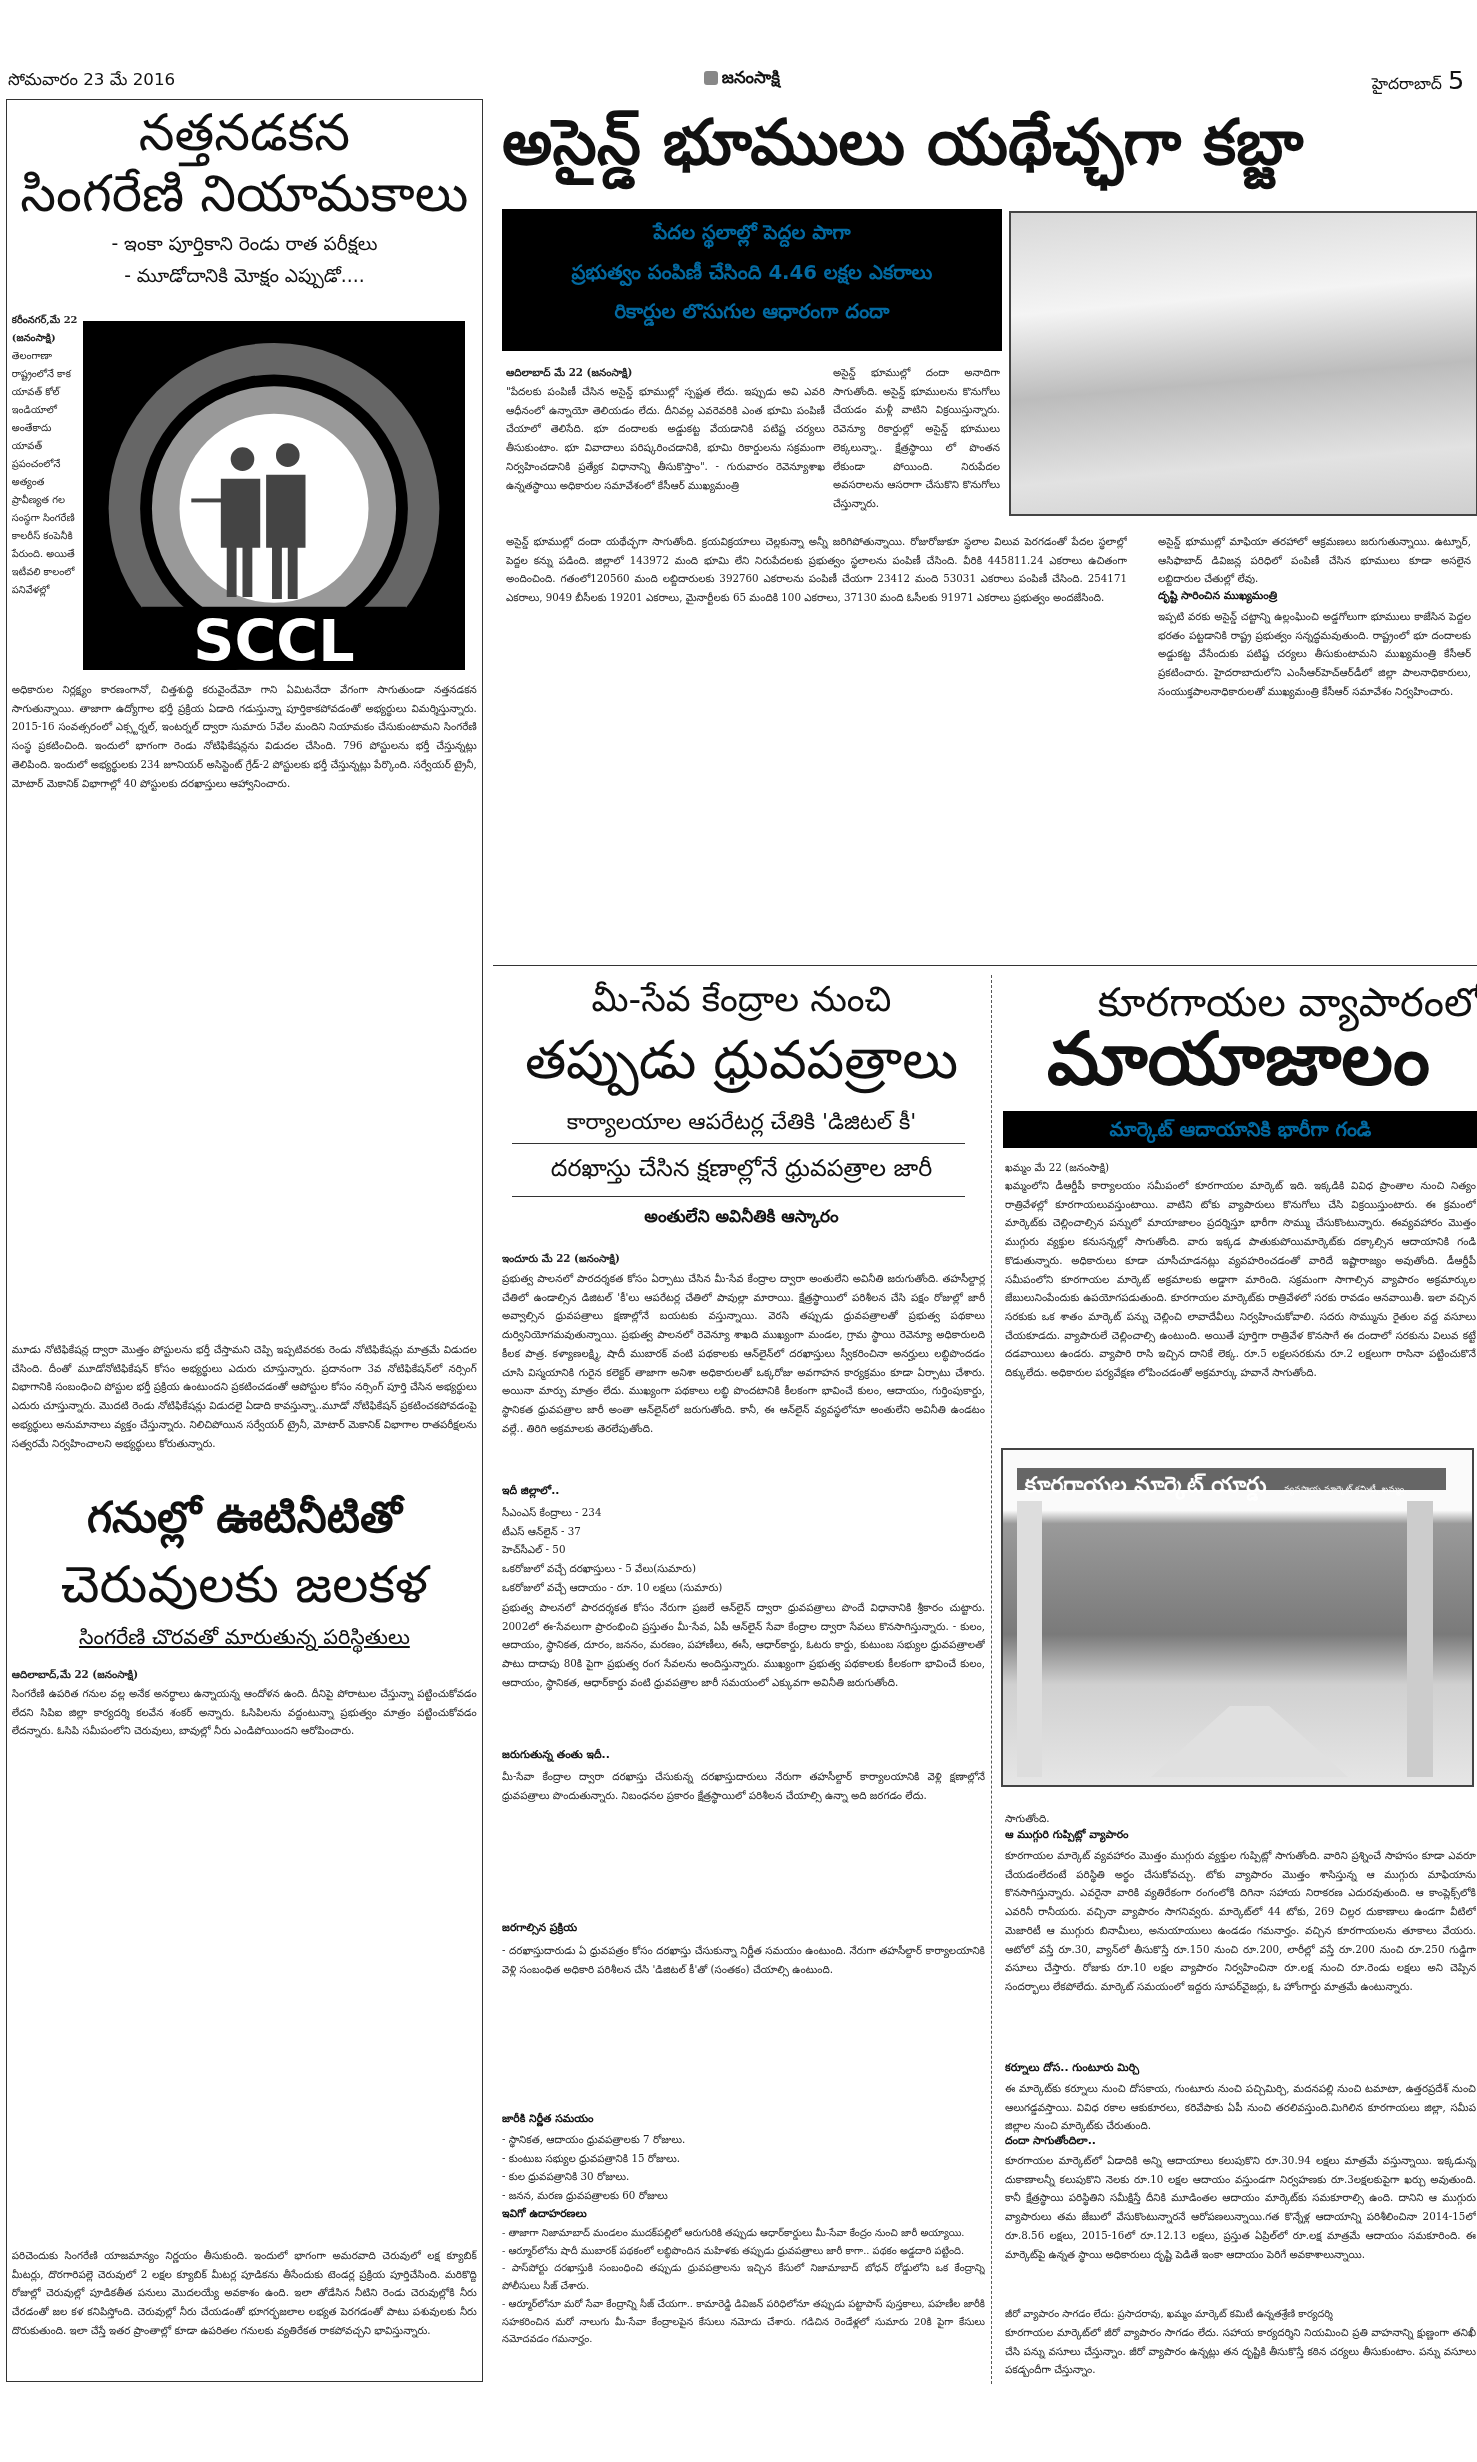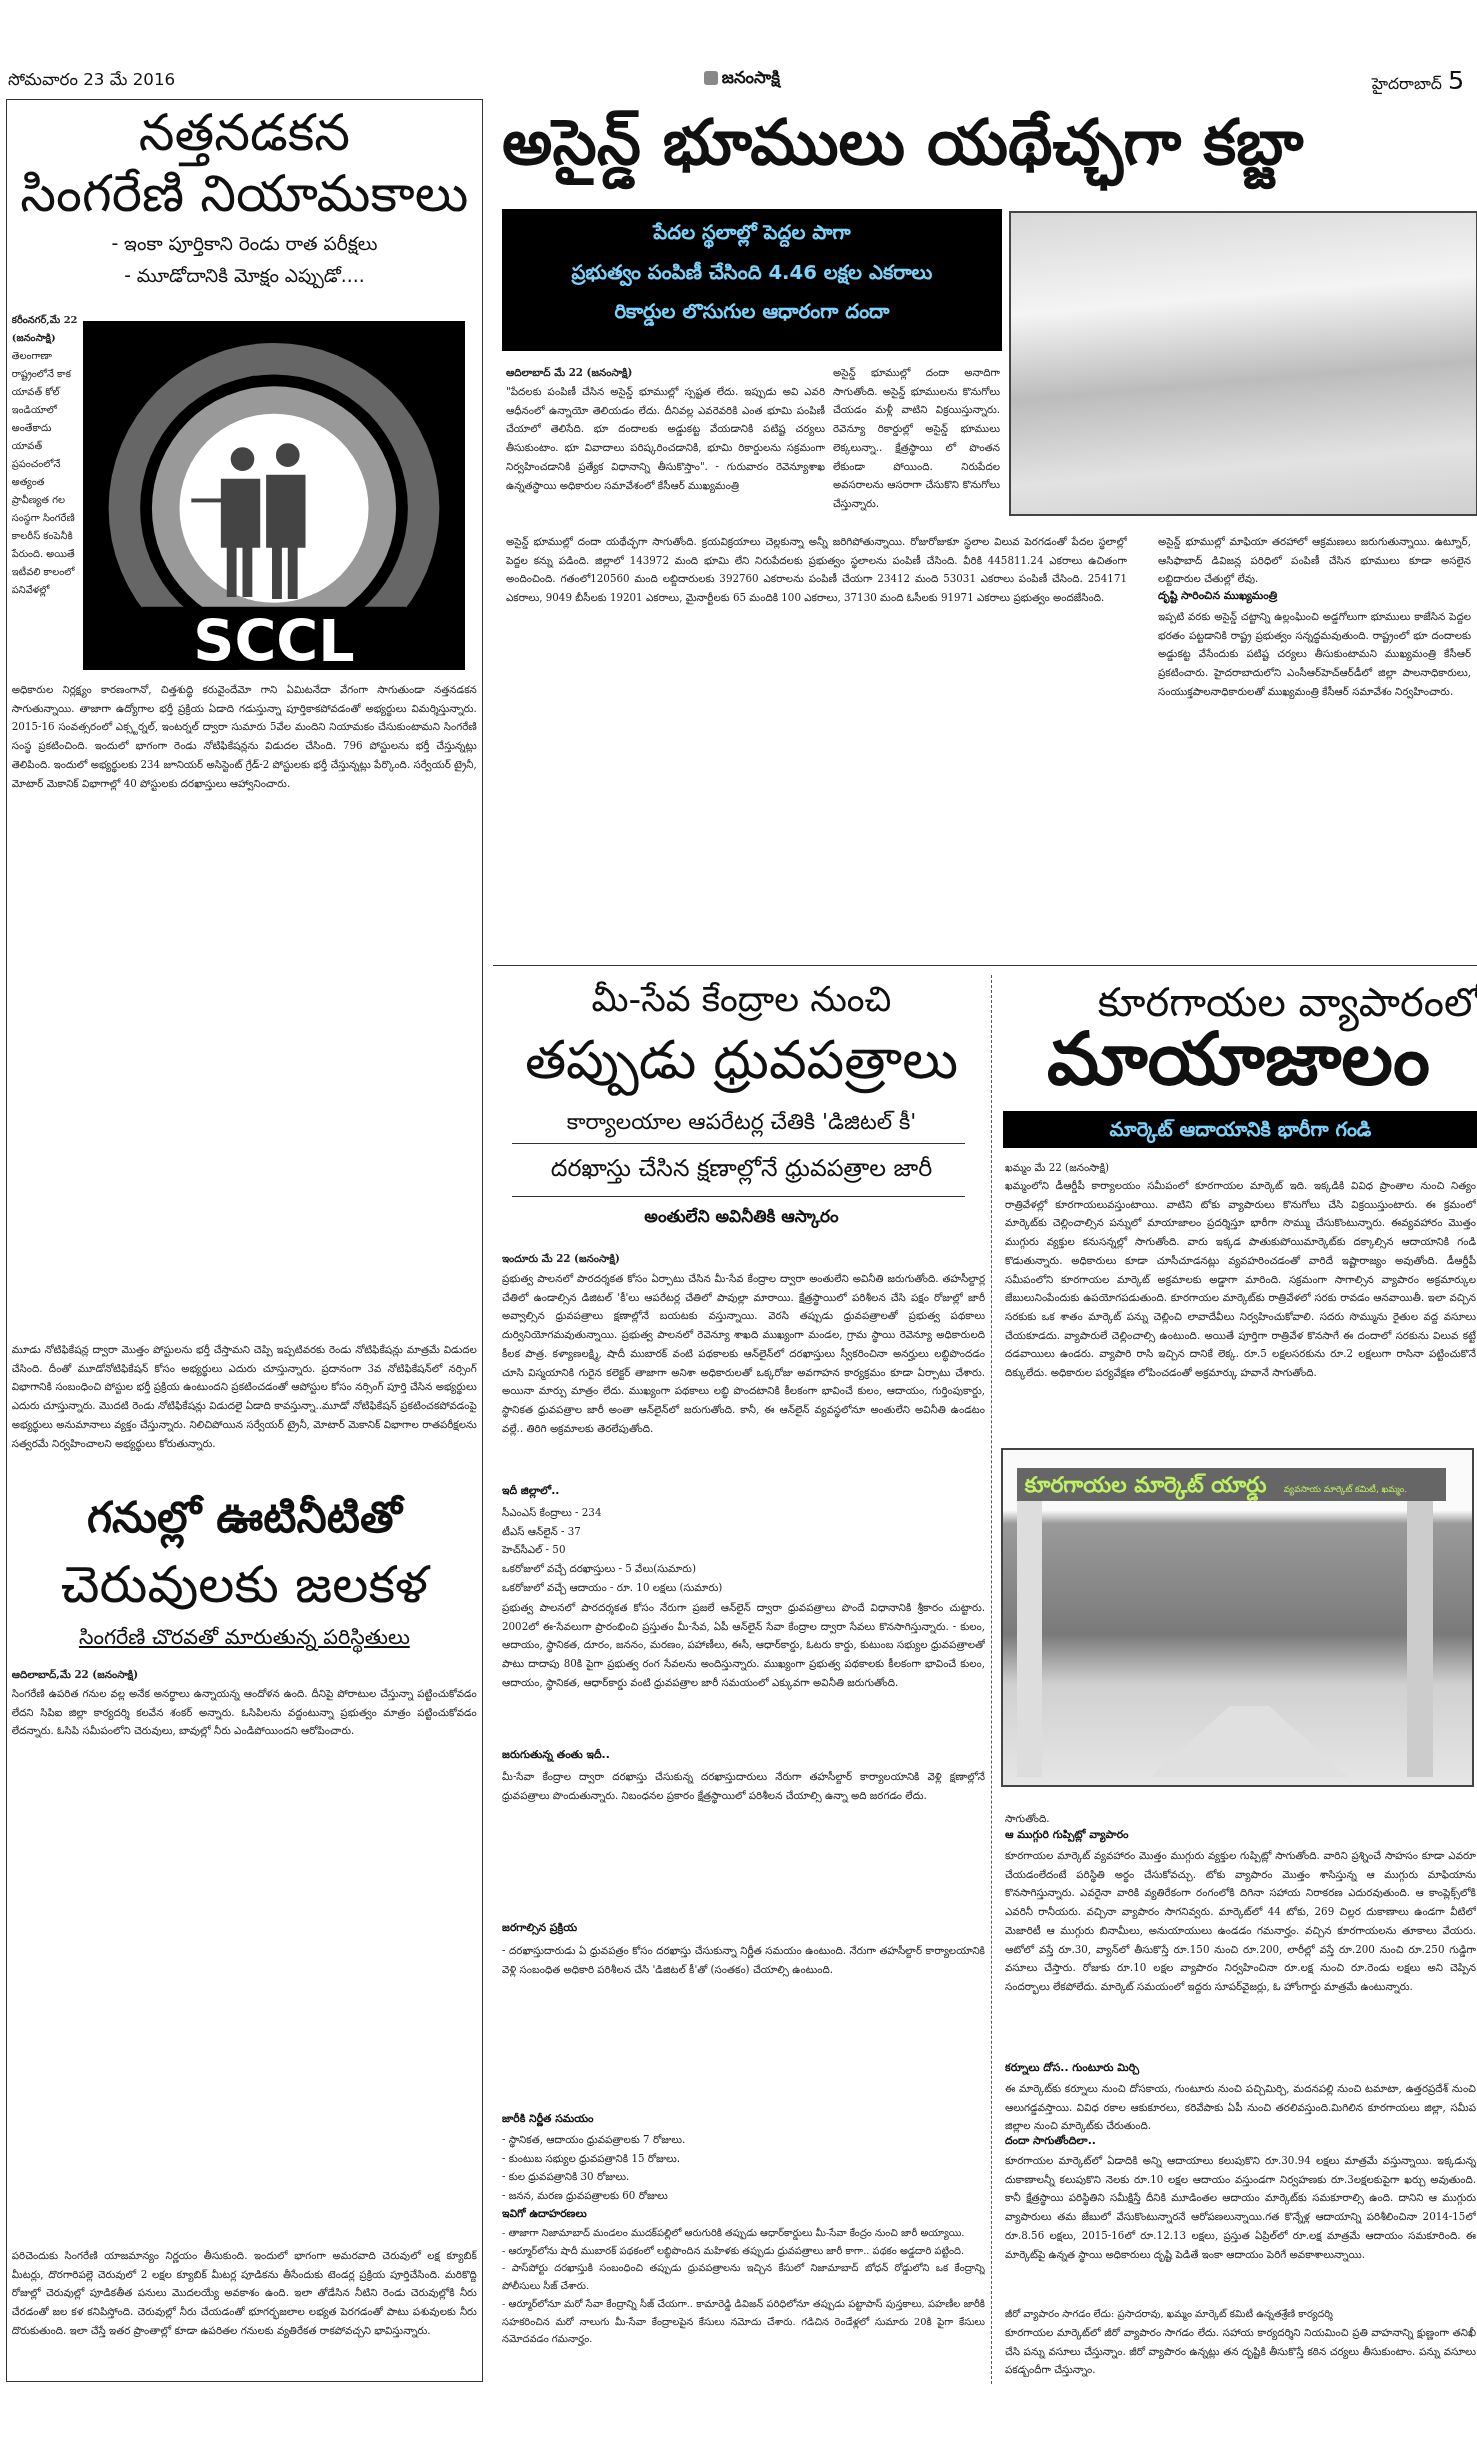--- a/index.html
+++ b/index.html
@@ -9,21 +9,21 @@
   .masthead .date{position:absolute;left:7.9px;top:0;}
   .masthead .brand{position:absolute;left:704px;top:-2px;font-weight:bold;font-size:16.7px;}
   .masthead .brand .mark{display:inline-block;width:13.8px;height:13.8px;background:#888;border-radius:3px;margin-right:3.9px;vertical-align:-2px;}
   .masthead .city{position:absolute;right:13.8px;top:-3.9px;font-size:15.8px;}
   .masthead .city .pg{font-size:25.6px;margin-left:5.9px;}
   .leftbox{left:5.9px;top:99px;width:477px;height:2283px;border:1.5px solid #333;box-sizing:border-box;}
   .hl{text-align:center;line-height:1.05;}
   .body{font-family:"DejaVu Serif",serif;font-size:10.3px;line-height:18.7px;text-align:justify;color:#222;}
   .body .dl{font-weight:bold;}
   .sub{font-weight:bold;font-family:"DejaVu Sans",sans-serif;font-size:10.8px;}
-  .blk{background:#000;color:#7dd3fc;}
+  .blk{background:#000;color:#0369a1;}
   .photo{background:linear-gradient(160deg,#e8e8e8 0%,#cfcfcf 40%,#f2f2f2 70%,#d8d8d8 100%);border:2px solid #444;box-sizing:border-box;}
   .vrule{border-left:1.5px dashed #555;}
   .hrule{border-top:1.5px solid #333;}
   .logo{background:#000;}
 </style>
 </head>
 <body>
 
 <div class="abs masthead">
   <span class="date">సోమవారం 23 మే 2016</span>
@@ -135,21 +135,21 @@
 
 <div class="abs hl" style="left:1052px;top:981px;width:479px;font-size:40px;">కూరగాయల వ్యాపారంలో</div>
 <div class="abs hl" style="left:999px;top:1021px;width:479px;font-size:73px;font-weight:bold;">మాయాజాలం</div>
 <div class="abs blk" style="left:1003px;top:1111px;width:475px;height:37px;">
   <div style="text-align:center;font-size:19.7px;font-weight:bold;line-height:37px;">మార్కెట్ ఆదాయానికి భారీగా గండి</div>
 </div>
 <div class="abs body" style="left:1005px;top:1158px;width:471px;"><span>ఖమ్మం మే 22 (జనంసాక్షి)</span></div>
 <div class="abs body" style="left:1005px;top:1176px;width:471px;height:258px;overflow:hidden;">ఖమ్మంలోని డీఆర్డీపీ కార్యాలయం సమీపంలో కూరగాయల మార్కెట్ ఇది. ఇక్కడికి వివిధ ప్రాంతాల నుంచి నిత్యం రాత్రివేళల్లో కూరగాయలువస్తుంటాయి. వాటిని టోకు వ్యాపారులు కొనుగోలు చేసి విక్రయిస్తుంటారు. ఈ క్రమంలో మార్కెట్‌కు చెల్లించాల్సిన పన్నులో మాయాజాలం ప్రదర్శిస్తూ భారీగా సొమ్ము చేసుకొంటున్నారు. ఈవ్యవహారం మొత్తం ముగ్గురు వ్యక్తుల కనుసన్నల్లో సాగుతోంది. వారు ఇక్కడ పాతుకుపోయిమార్కెట్‌కు దక్కాల్సిన ఆదాయానికి గండి కొడుతున్నారు. అధికారులు కూడా చూసీచూడనట్లు వ్యవహరించడంతో వారిదే ఇష్టారాజ్యం అవుతోంది. డీఆర్డీపీ సమీపంలోని కూరగాయల మార్కెట్ అక్రమాలకు అడ్డాగా మారింది. సక్రమంగా సాగాల్సిన వ్యాపారం అక్రమార్కుల జేబులునింపేందుకు ఉపయోగపడుతుంది. కూరగాయల మార్కెట్‌కు రాత్రివేళలో సరకు రావడం ఆనవాయితీ. ఇలా వచ్చిన సరకుకు ఒక శాతం మార్కెట్ పన్ను చెల్లించి లావాదేవీలు నిర్వహించుకోవాలి. సదరు సొమ్మును రైతుల వద్ద వసూలు చేయకూడదు. వ్యాపారులే చెల్లించాల్సి ఉంటుంది. అయితే పూర్తిగా రాత్రివేళ కొనసాగే ఈ దందాలో సరకును విలువ కట్టే దడవాయిలు ఉండరు. వ్యాపారి రాసి ఇచ్చిన దానికే లెక్క. రూ.5 లక్షలసరకును రూ.2 లక్షలుగా రాసినా పట్టించుకొనే దిక్కులేదు. అధికారుల పర్యవేక్షణ లోపించడంతో అక్రమార్కు హవానే సాగుతోంది.</div>
 
 <div class="abs photo" style="left:1001px;top:1448px;width:473px;height:339px;background:linear-gradient(180deg,#fafafa 0%,#fafafa 18%,#9a9a9a 22%,#7a7a7a 55%,#d0d0d0 70%,#e6e6e6 100%);">
-  <div style="position:absolute;left:13.8px;top:17.7px;width:429px;height:33px;background:#666;color:#bef264;font-size:21.7px;font-weight:bold;line-height:33px;padding-left:7.9px;box-sizing:border-box;">
+  <div style="position:absolute;left:13.8px;top:17.7px;width:429px;height:22px;background:#666;color:#ffffff;font-size:21.7px;font-weight:bold;line-height:33px;padding-left:7.9px;box-sizing:border-box;">
     <span>కూరగాయల మార్కెట్ యార్డు</span>
     <span style="font-size:8.9px;font-weight:normal;margin-left:9.9px;">వ్యవసాయ మార్కెట్ కమిటీ, ఖమ్మం.</span>
   </div>
   <div style="position:absolute;left:13.8px;top:51px;width:25.6px;height:276px;background:#ddd;"></div>
   <div style="position:absolute;right:39px;top:51px;width:25.6px;height:276px;background:#ccc;"></div>
   <div style="position:absolute;left:148px;top:256px;width:197px;height:71px;background:#e0e0e0;clip-path:polygon(40% 0,60% 0,100% 100%,0 100%);"></div>
 </div>
 
 <div class="abs body" style="left:1005px;top:1809px;width:471px;">సాగుతోంది.</div>
 <div class="abs sub" style="left:1005px;top:1828px;width:471px;">ఆ ముగ్గురి గుప్పిట్లో వ్యాపారం</div>

